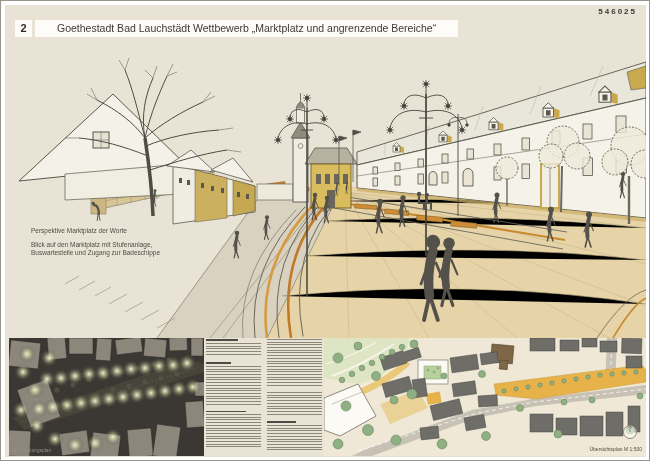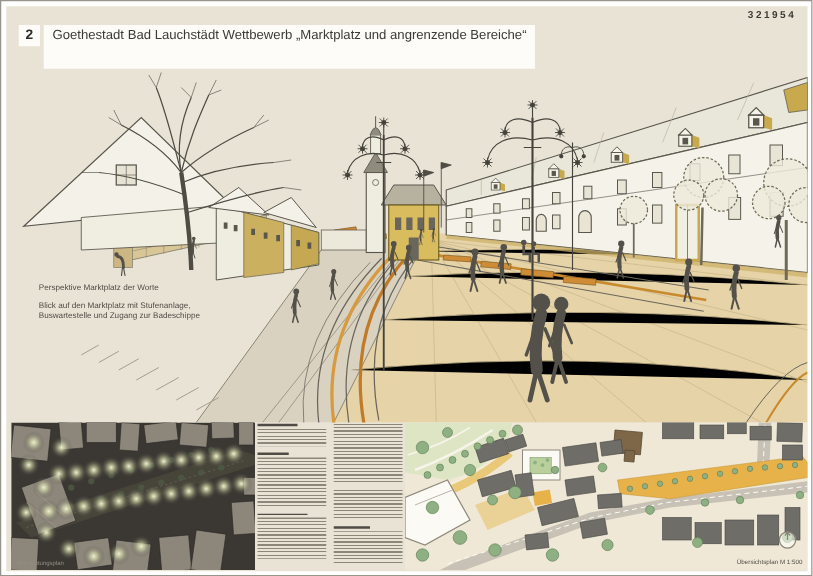--- a/index.html
+++ b/index.html
@@ -11,22 +11,22 @@
   .board{position:absolute;left:4px;top:4px;width:641px;height:452px;background:#e9e3d5;}
   .entry-code{
     position:absolute;top:2px;right:9px;font-size:8px;font-weight:bold;
     letter-spacing:2px;color:#3b3a36;z-index:5;
   }
   .hdr-num{
     position:absolute;left:10px;top:15px;width:17px;height:17px;background:#fdfcf9;
     font-size:11px;font-weight:bold;color:#2e2d29;text-align:center;line-height:17px;z-index:4;
   }
   .hdr-title{
-    position:absolute;left:30px;top:15px;height:35px;background:#fdfcf9;
-    font-size:10.5px;color:#3b3a36;line-height:17px;padding:0 7px;white-space:nowrap;z-index:4;
+    position:absolute;left:30px;top:15px;height:17px;background:#fdfcf9;
+    font-size:10.5px;color:#3b3a36;line-height:17px;padding:0 22px;white-space:nowrap;z-index:4;
   }
   .persp{position:absolute;left:0;top:41px;width:641px;height:292px;}
   .caption{
     position:absolute;left:26px;top:222px;width:190px;z-index:3;
     font-size:6.5px;line-height:8px;color:#4f4c45;
   }
   .caption .cap-t{margin-bottom:6px;}
   .panel-night{position:absolute;left:4px;top:333px;width:195px;height:118px;}
   .panel-site{position:absolute;left:319px;top:333px;width:322px;height:118px;}
   .textcols{position:absolute;left:201px;top:334px;width:116px;height:114px;display:flex;gap:6px;}
@@ -34,21 +34,21 @@
   .mt-h{height:1.8px;background:#4f4c45;margin:0 0 2px 0;}
   .mt-p{background-image:repeating-linear-gradient(180deg,#8b8779 0px,#8b8779 1px,rgba(0,0,0,0) 1px,rgba(0,0,0,0) 2.7px);margin-bottom:5px;}
   svg{display:block;}
 </style>
 </head>
 <body>
 
 <div class="page">
   <div class="board">
 
-    <div class="entry-code">321954</div>
+    <div class="entry-code">546025</div>
     <div class="hdr-num">2</div>
     <div class="hdr-title">Goethestadt Bad Lauchstädt Wettbewerb „Marktplatz und angrenzende Bereiche“</div>
 
     <svg class="persp" viewBox="0 0 641 292">
       <defs>
         <g id="prs" stroke="#54514a" fill="none" stroke-linecap="round">
           <circle cx="0" cy="-22" r="2.4" fill="#54514a" stroke="none"></circle>
           <path d="M0,-19 C-1.5,-14 -1.8,-9 -1.2,-4" stroke-width="3.2"></path>
           <path d="M-1.2,-4 L-3,4 M-1,-4 L1.6,4" stroke-width="1.3"></path>
           <path d="M-1.5,-15 L-4,-8 M1,-15 L3.5,-9" stroke-width="0.9"></path>

